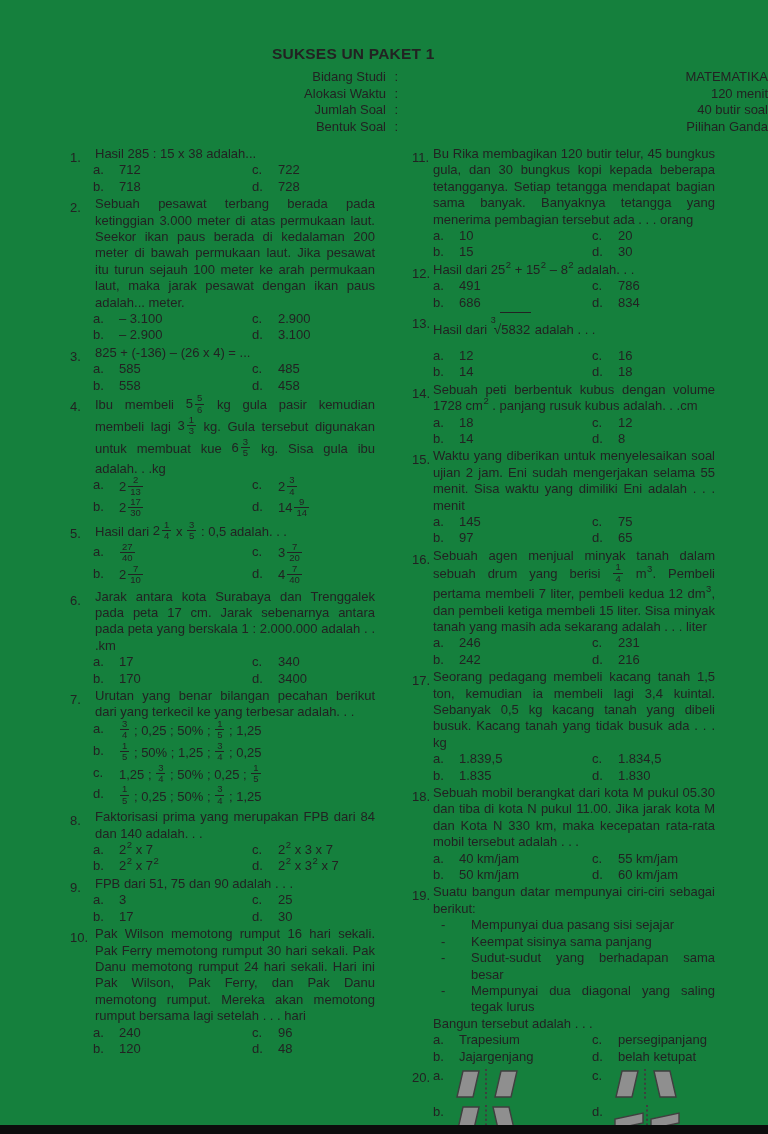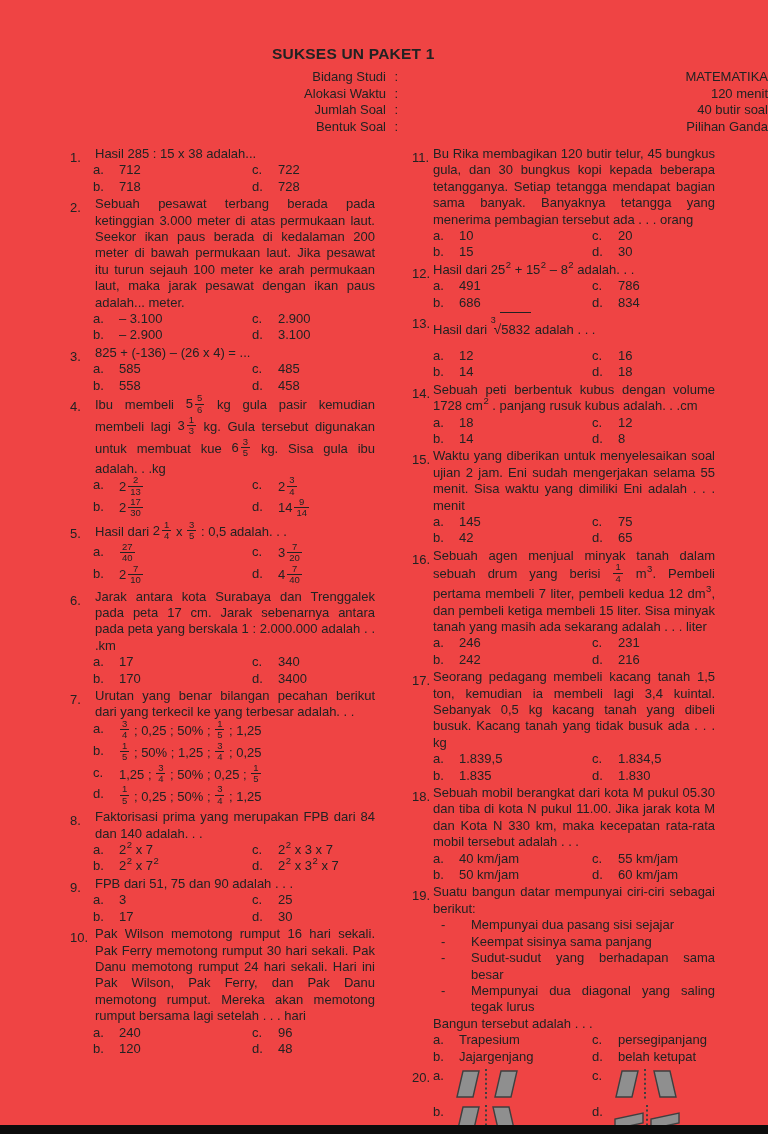--- a/index.html
+++ b/index.html
@@ -1,16 +1,16 @@
 <!DOCTYPE html>
 <html><head>
 <meta charset="utf-8">
 <style>
   html,body{margin:0;padding:0;background:#d8d8d6;}
-  .page{width:768px;height:1134px;background:#ef4444;position:relative;overflow:hidden;
+  .page{width:768px;height:1134px;background:#15803d;position:relative;overflow:hidden;
         font-family:"Liberation Sans","DejaVu Sans",sans-serif;color:#222;}
   .header{padding-top:45px;}
   .title{margin:0 0 6px 272px;font-size:15.5px;font-weight:700;letter-spacing:.2px;}
   .info{margin-left:292px;font-size:13px;line-height:16.5px;text-align:right;}
   .info-row{display:grid;grid-template-columns:94px 12px auto;}
   .cols{display:flex;gap:37px;padding-left:70px;margin-top:11px;}
   .col{font-size:13px;line-height:16.4px;}
   .col-left{width:305px;}
   .col-right{width:303px;}
   .instruction{margin:0;}
@@ -244,21 +244,21 @@
               <div class="opt"><span class="olabel">d.</span><span class="oval"><span class="run">8</span></span></div>
             </div>
           </div>
         </div>
         <div class="q">
           <span class="qnum">15.</span>
           <div class="qbody">
             <p class="qtext"><span class="run">Waktu yang diberikan untuk menyelesaikan soal ujian 2 jam. Eni sudah mengerjakan selama 55 menit. Sisa waktu yang dimiliki Eni adalah . . . menit</span></p>
             <div class="opts two">
               <div class="opt"><span class="olabel">a.</span><span class="oval"><span class="run">145</span></span></div>
-              <div class="opt"><span class="olabel">b.</span><span class="oval"><span class="run">42</span></span></div>
+              <div class="opt"><span class="olabel">b.</span><span class="oval"><span class="run">97</span></span></div>
               <div class="opt"><span class="olabel">c.</span><span class="oval"><span class="run">75</span></span></div>
               <div class="opt"><span class="olabel">d.</span><span class="oval"><span class="run">65</span></span></div>
             </div>
           </div>
         </div>
         <div class="q">
           <span class="qnum">16.</span>
           <div class="qbody">
             <p class="qtext"><span class="run">Sebuah agen menjual minyak tanah dalam sebuah drum yang berisi </span><span class="mixed"><span class="frac"><span class="fn">1</span><span class="fd">4</span></span></span><span class="run"> m</span><span class="supwrap"><sup>3</sup></span><span class="run">. Pembeli pertama membeli 7 liter, pembeli kedua 12 dm</span><span class="supwrap"><sup>3</sup></span><span class="run">, dan pembeli ketiga membeli 15 liter. Sisa minyak tanah yang masih ada sekarang adalah . . . liter</span></p>
             <div class="opts two">

